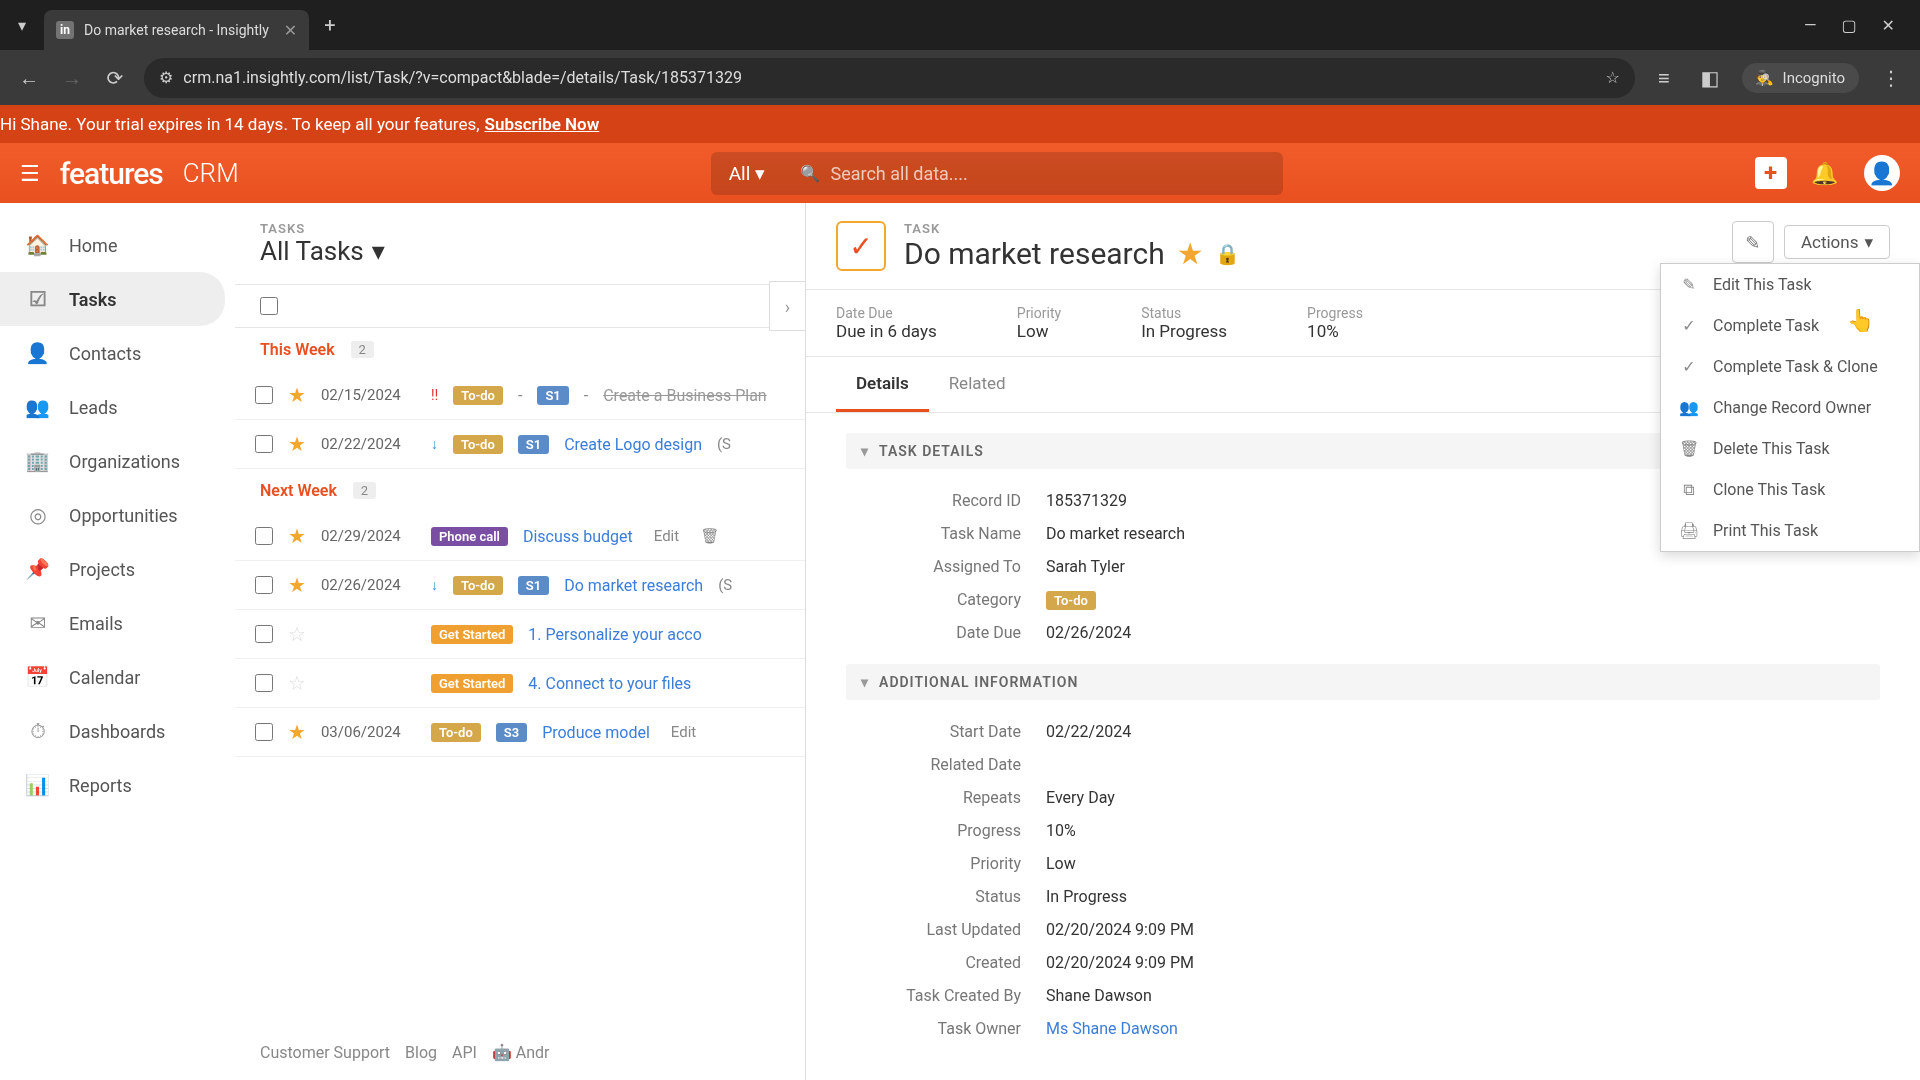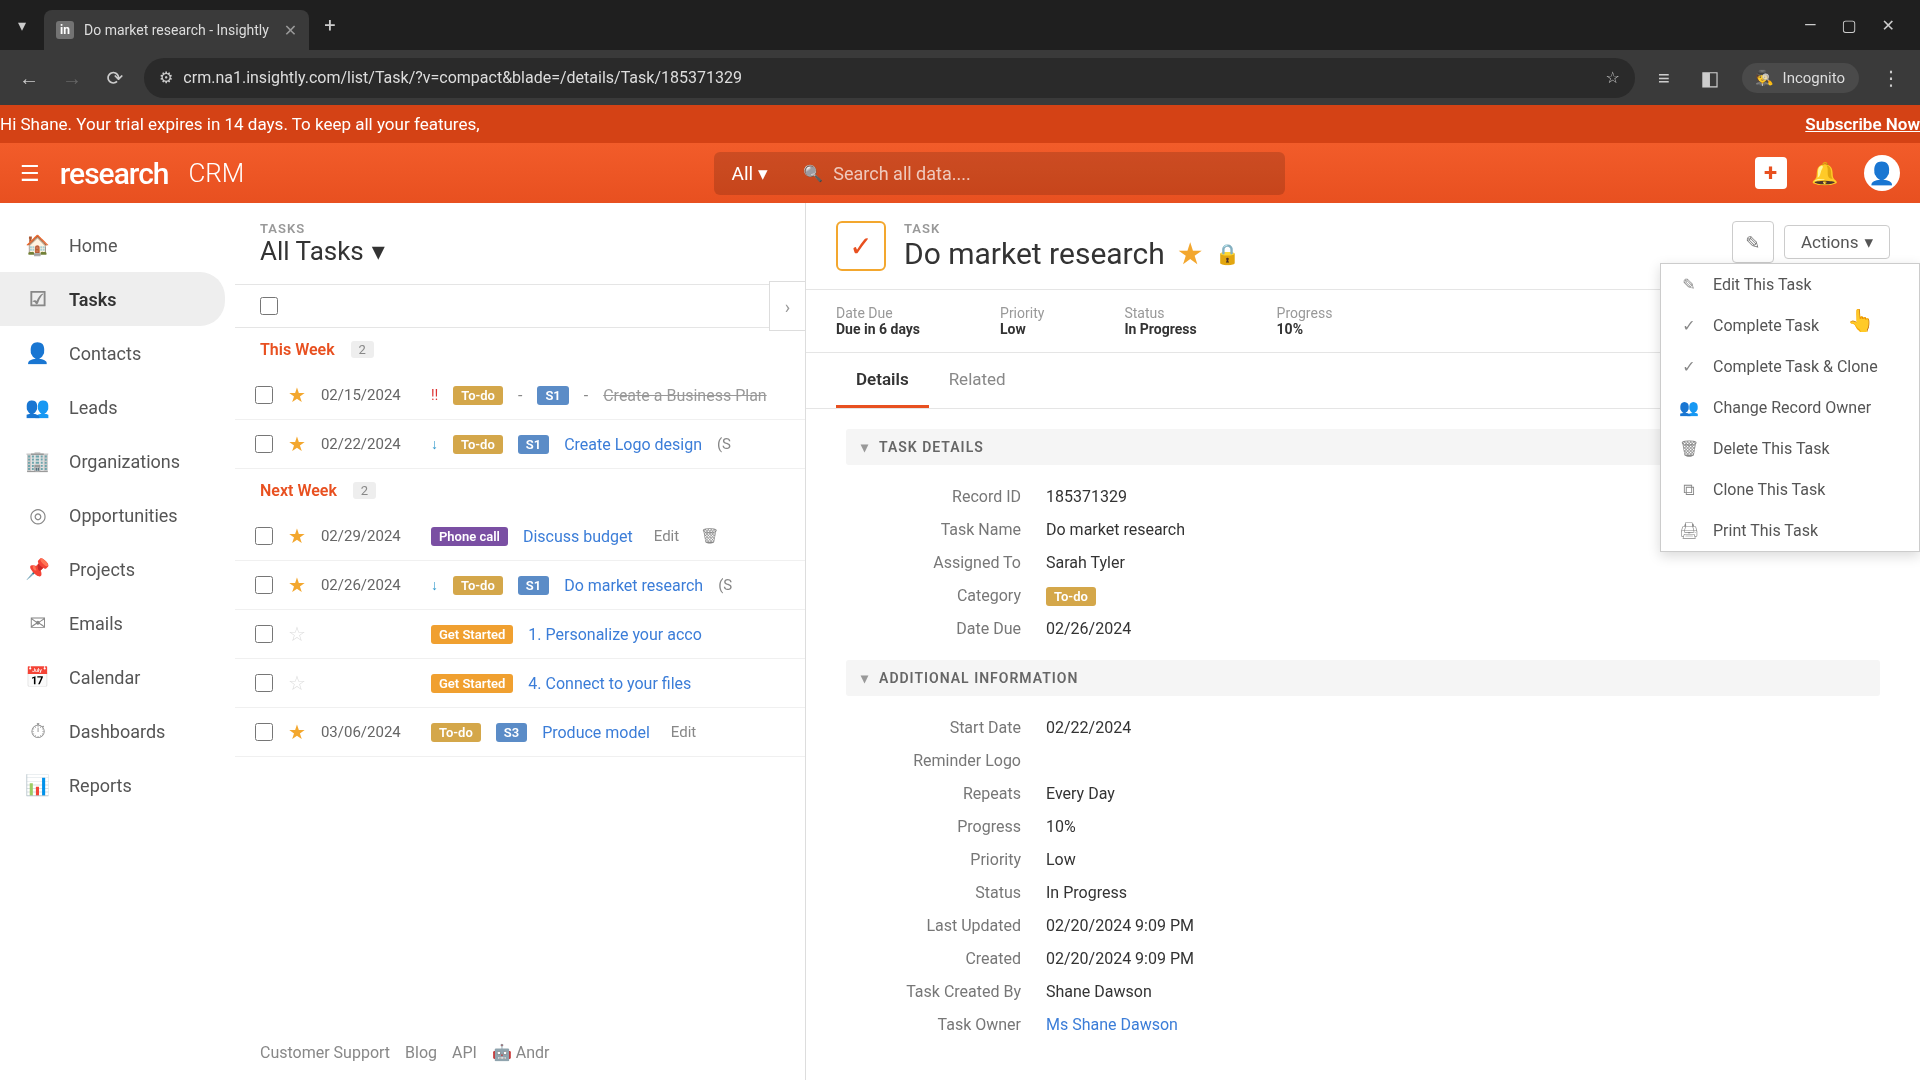--- a/index.html
+++ b/index.html
@@ -13,21 +13,21 @@
 .new-tab{margin-left:15px;color:#ccc;cursor:pointer;font-size:20px}
 .win-controls{margin-left:auto;display:flex;gap:25px;padding-right:15px}
 .win-controls span{cursor:pointer;color:#ccc}
 .addrbar{height:55px;background:#3a3a3a;display:flex;align-items:center;padding:0 15px;gap:15px}
 .nav-btn{width:28px;height:28px;display:flex;align-items:center;justify-content:center;color:#ccc;cursor:pointer;font-size:20px}
 .nav-btn.disabled{color:#666}
 .url-box{flex:1;height:40px;background:#2a2a2a;border-radius:20px;display:flex;align-items:center;padding:0 15px;gap:10px;color:#ccc}
 .url-text{flex:1;font-size:16px;color:#ddd}
 .addr-right{display:flex;gap:18px;align-items:center}
 .incognito-badge{background:#4a4a4a;border-radius:20px;padding:6px 14px;display:flex;align-items:center;gap:8px;color:#ddd;font-size:15px}
-.trial-banner{height:38px;background:#d44215;color:#fff;display:flex;align-items:center;justify-content:space-between;font-size:17px;gap:5px}
+.trial-banner{height:38px;background:#d44215;color:#fff;display:flex;align-items:center;justify-content:flex-start;font-size:17px;gap:5px}
 .trial-banner a{color:#fff;text-decoration:underline;font-weight:600}
 .app-header{height:60px;background:linear-gradient(#f25c2a,#e85020);display:flex;align-items:center;padding:0 20px;gap:20px}
 .hamburger{color:#fff;font-size:22px;cursor:pointer}
 .logo{color:#fff;font-size:30px;font-weight:500;letter-spacing:-1px}
 .crm-label{color:#fff;font-size:26px;font-weight:300}
 .search-wrap{display:flex;margin-left:auto;margin-right:auto}
 .search-scope{background:rgba(0,0,0,0.15);color:#fff;padding:10px 18px;border-radius:6px 0 0 6px;font-size:19px;cursor:pointer}
 .search-box{background:rgba(0,0,0,0.15);color:#fff;padding:10px 18px;border-radius:0 6px 6px 0;display:flex;align-items:center;gap:10px;width:500px}
 .search-box input{background:none;border:none;color:#fff;font-size:18px;flex:1;outline:none}
 .search-box input::placeholder{color:rgba(255,255,255,0.7)}
@@ -70,21 +70,21 @@
 .detail-header{padding:18px 30px;display:flex;align-items:flex-start;gap:18px;border-bottom:1px solid #e5e5e5}
 .task-icon-big{width:50px;height:50px;border:2px solid #f3a72e;border-radius:6px;display:flex;align-items:center;justify-content:center;font-size:28px;color:#e85020}
 .detail-title-wrap{flex:1}
 .detail-subtitle{color:#999;font-size:13px;letter-spacing:1px;font-weight:600}
 .detail-title{font-size:30px;color:#333;display:flex;align-items:center;gap:12px}
 .detail-actions{display:flex;gap:10px;align-items:center}
 .icon-btn{width:42px;height:42px;border:1px solid #ccc;border-radius:4px;background:#fff;display:flex;align-items:center;justify-content:center;cursor:pointer;color:#777;font-size:18px}
 .actions-btn{height:34px;border:1px solid #ccc;border-radius:4px;background:#fff;padding:0 16px;display:flex;align-items:center;gap:6px;cursor:pointer;color:#555;font-size:17px}
 .summary-row{display:flex;padding:15px 30px;gap:80px;border-bottom:1px solid #e5e5e5}
 .summary-item-label{color:#999;font-size:14px}
-.summary-item-value{color:#333;font-size:14px;font-weight:700}
+.summary-item-value{color:#333;font-size:17px;font-weight:400}
 .tabs{display:flex;padding:0 30px;border-bottom:1px solid #e5e5e5}
 .tab-item{padding:16px 20px;color:#888;font-size:17px;cursor:pointer}
 .tab-item.active{color:#333;font-weight:600;border-bottom:3px solid #e85020}
 .detail-body{padding:20px 40px;overflow-y:auto}
 .section-header{background:#f5f5f5;padding:10px 15px;color:#666;font-weight:600;font-size:14px;letter-spacing:1px;display:flex;align-items:center;gap:10px;margin-bottom:15px;border-radius:3px}
 .section-chevron{color:#999}
 .detail-row{display:flex;padding:7px 0;align-items:center}
 .detail-label{width:200px;text-align:right;padding-right:25px;color:#777;font-size:16px}
 .detail-value{color:#333;font-size:16px}
 .detail-value.link{color:#3b7dd8;cursor:pointer}
@@ -132,21 +132,21 @@
   </div>
 </div>
 
 <div class="trial-banner">
   <span>Hi Shane. Your trial expires in 14 days. To keep all your features, </span>
   <a href="#">Subscribe Now</a>
 </div>
 
 <div class="app-header">
   <span class="hamburger">☰</span>
-  <span class="logo">research</span>
+  <span class="logo">features</span>
   <span class="crm-label">CRM</span>
   <div class="search-wrap">
     <span class="search-scope">All ▾</span>
     <div class="search-box">
       <span>🔍</span>
       <input placeholder="Search all data...." style="">
     </div>
   </div>
   <div class="header-right">
     <span class="add-box">+</span>
@@ -403,21 +403,21 @@
 
         <div class="section-header" style="margin-top:15px">
             <span class="section-chevron">▾</span>
             <span>ADDITIONAL INFORMATION</span>
           </div>
         <div class="detail-row">
             <div class="detail-label">Start Date</div>
             <div class="detail-value">02/22/2024</div>
           </div>
         <div class="detail-row">
-            <div class="detail-label">Reminder Logo</div>
+            <div class="detail-label">Related Date</div>
             <div class="detail-value"></div>
           </div>
         <div class="detail-row">
             <div class="detail-label">Repeats</div>
             <div class="detail-value">Every Day</div>
           </div>
         <div class="detail-row">
             <div class="detail-label">Progress</div>
             <div class="detail-value">10%</div>
           </div>

